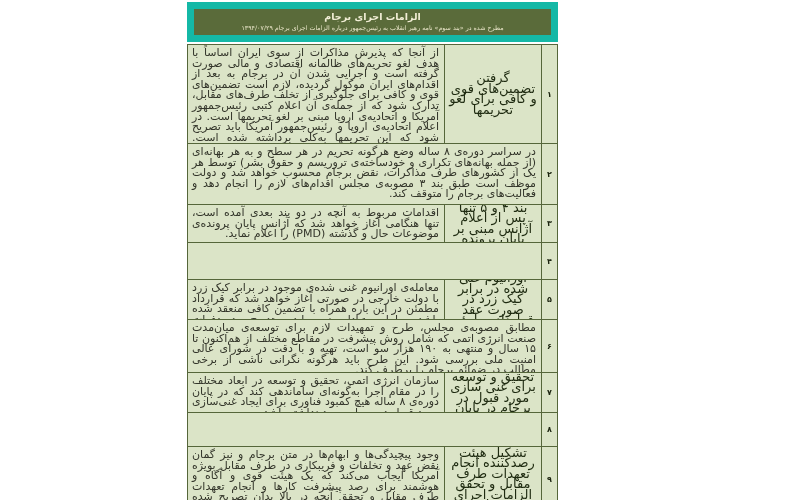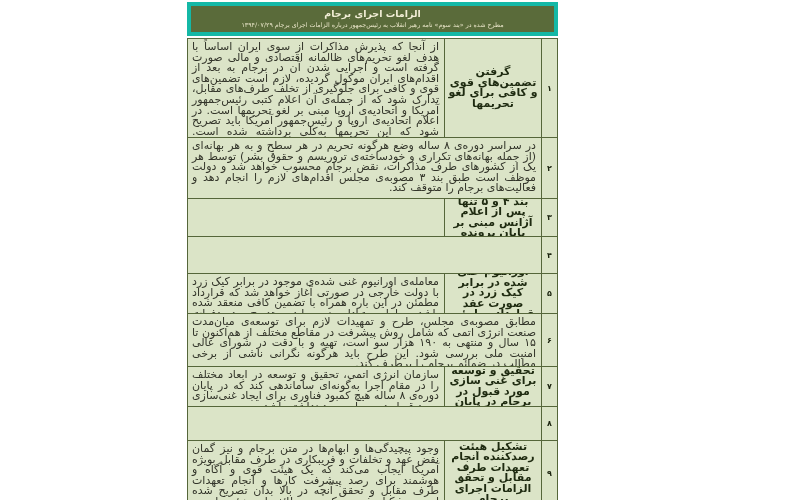--- a/index.html
+++ b/index.html
@@ -13,21 +13,21 @@
   }
   .table-wrap {
     position: absolute;
     left: 187px;
     top: 2px;
     width: 371px;
     direction: rtl;
   }
   .header {
     background: #5a6b3a;
-    border: 4px solid #14b8a6;
+    border: 7px solid #14b8a6;
     color: #f2eed6;
     text-align: center;
     padding: 2px 2px 3px;
     box-sizing: border-box;
   }
   .header-title {
     font-size: 9.5px;
     font-weight: bold;
     line-height: 12px;
   }
@@ -63,22 +63,22 @@
     box-sizing: border-box;
   }
   .cell-title {
     width: 97px;
     flex: 0 0 97px;
     border-left: 1px solid #55663a;
     display: flex;
     align-items: center;
     justify-content: center;
     text-align: center;
-    font-weight: bold;
-    font-size: 11px;
+    font-weight: normal;
+    font-size: 13px;
     line-height: 10.5px;
     color: #1e2a10;
     padding: 2px 3px;
     box-sizing: border-box;
     overflow: hidden;
   }
   .cell-desc {
     flex: 1 1 auto;
     font-size: 11px;
     line-height: 10.6px;
@@ -117,20 +117,21 @@
     </div>
 
     <div class="row h2">
       <div class="cell-num">۲</div>
       <div class="cell-desc">در سراسر دوره‌ی ۸ ساله وضع هرگونه تحریم در هر سطح و به هر بهانه‌ای (از جمله بهانه‌های تکراری و خودساخته‌ی تروریسم و حقوق بشر) توسط هر یک از کشورهای طرف مذاکرات، نقض برجام محسوب خواهد شد و دولت موظف است طبق بند ۳ مصوبه‌ی مجلس اقدام‌های لازم را انجام دهد و فعالیت‌های برجام را متوقف کند.</div>
     </div>
 
     <div class="row h3">
       <div class="cell-num">۳</div>
       <div class="cell-title">آغاز فعالیتهای بند ۴ و ۵ تنها پس از اعلام آژانس مبنی بر پایان پرونده PMD</div>
+      <div class="cell-desc">اقدامات مربوط به آنچه در دو بند بعدی آمده است، تنها هنگامی آغاز خواهد شد که آژانس پایان پرونده‌ی موضوعات حال و گذشته (PMD) را اعلام نماید.</div>
     </div>
 
     <div class="row h4">
       <div class="cell-num">۴</div>
     </div>
 
     <div class="row h5">
       <div class="cell-num">۵</div>
       <div class="cell-title">معامله و تبادل اورانیوم غنی شده در برابر کیک زرد در صورت عقد قرارداد مطمئن و تدریجی</div>
       <div class="cell-desc">معامله‌ی اورانیوم غنی شده‌ی موجود در برابر کیک زرد با دولت خارجی در صورتی آغاز خواهد شد که قرارداد مطمئن در این باره همراه با تضمین کافی منعقد شده باشد. معامله و تبادل مزبور باید به تدریج و در دفعات متعدد باشد.</div>

